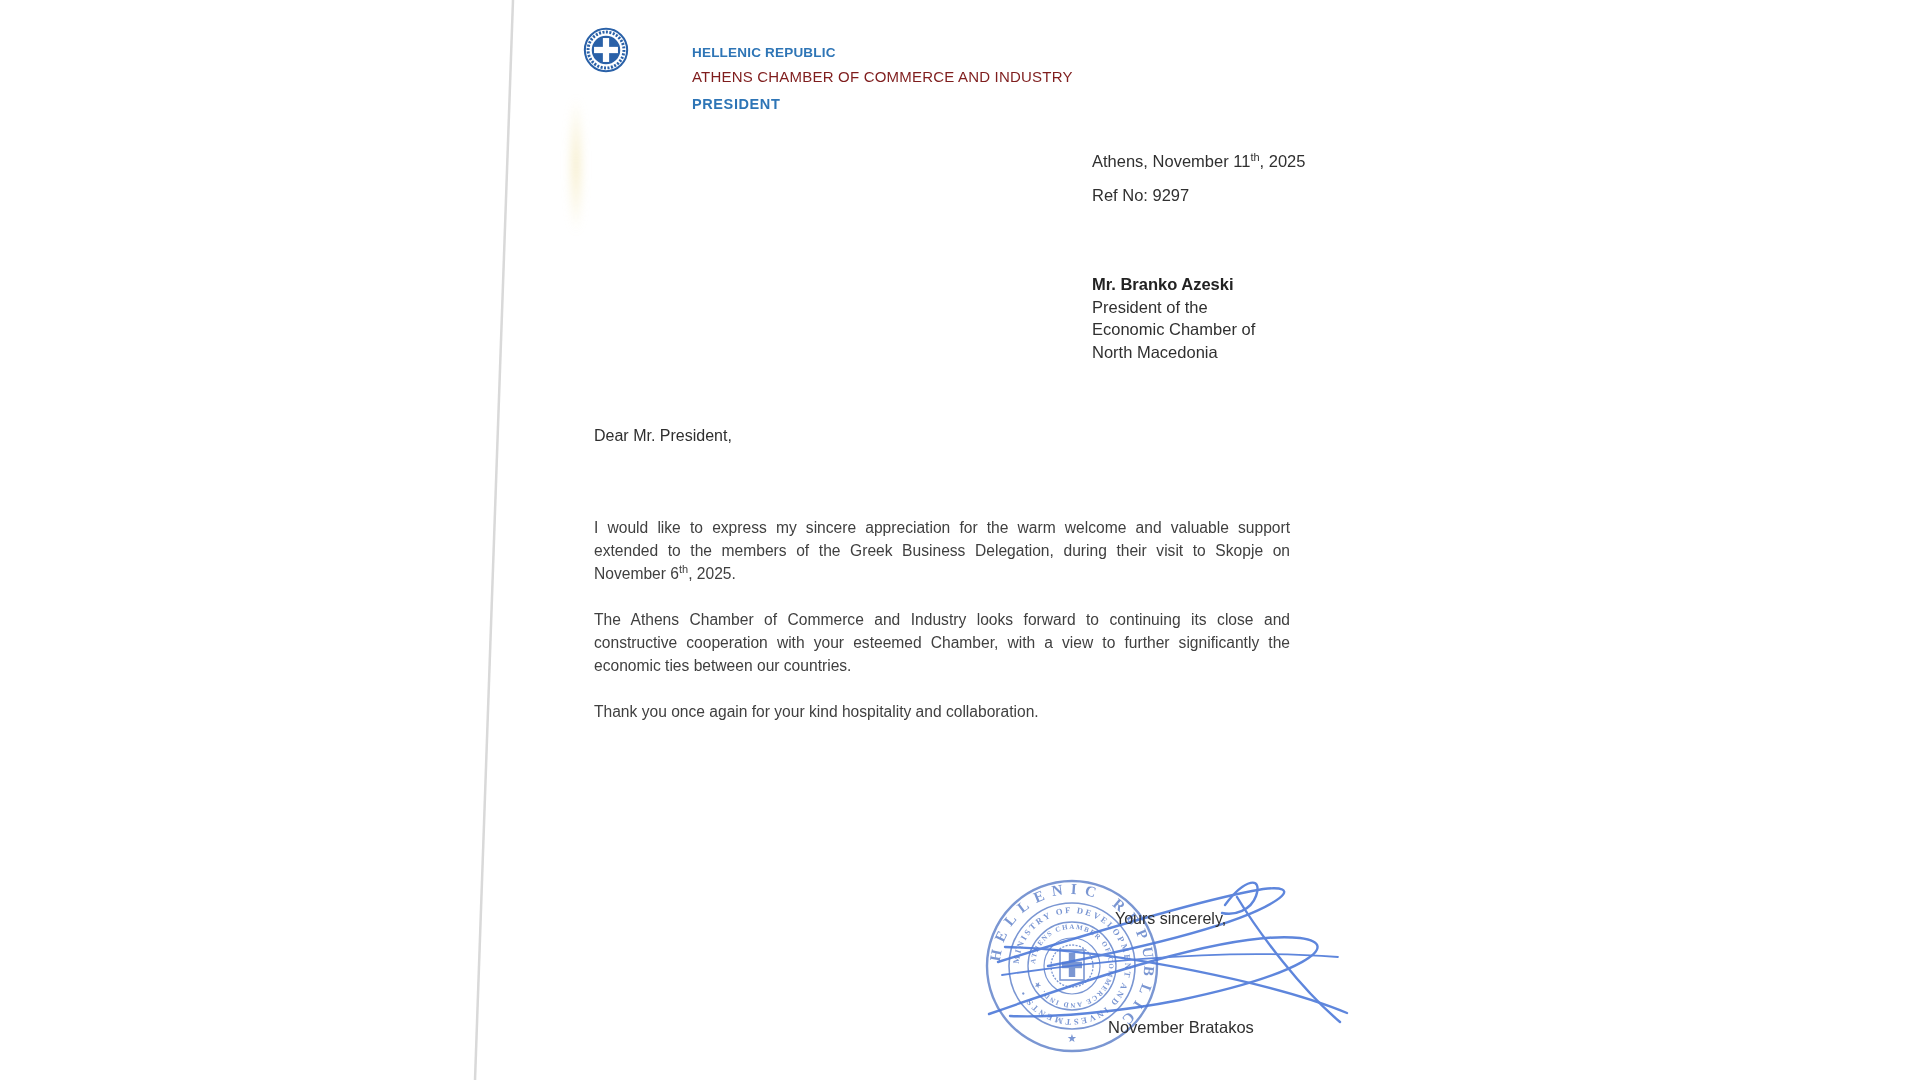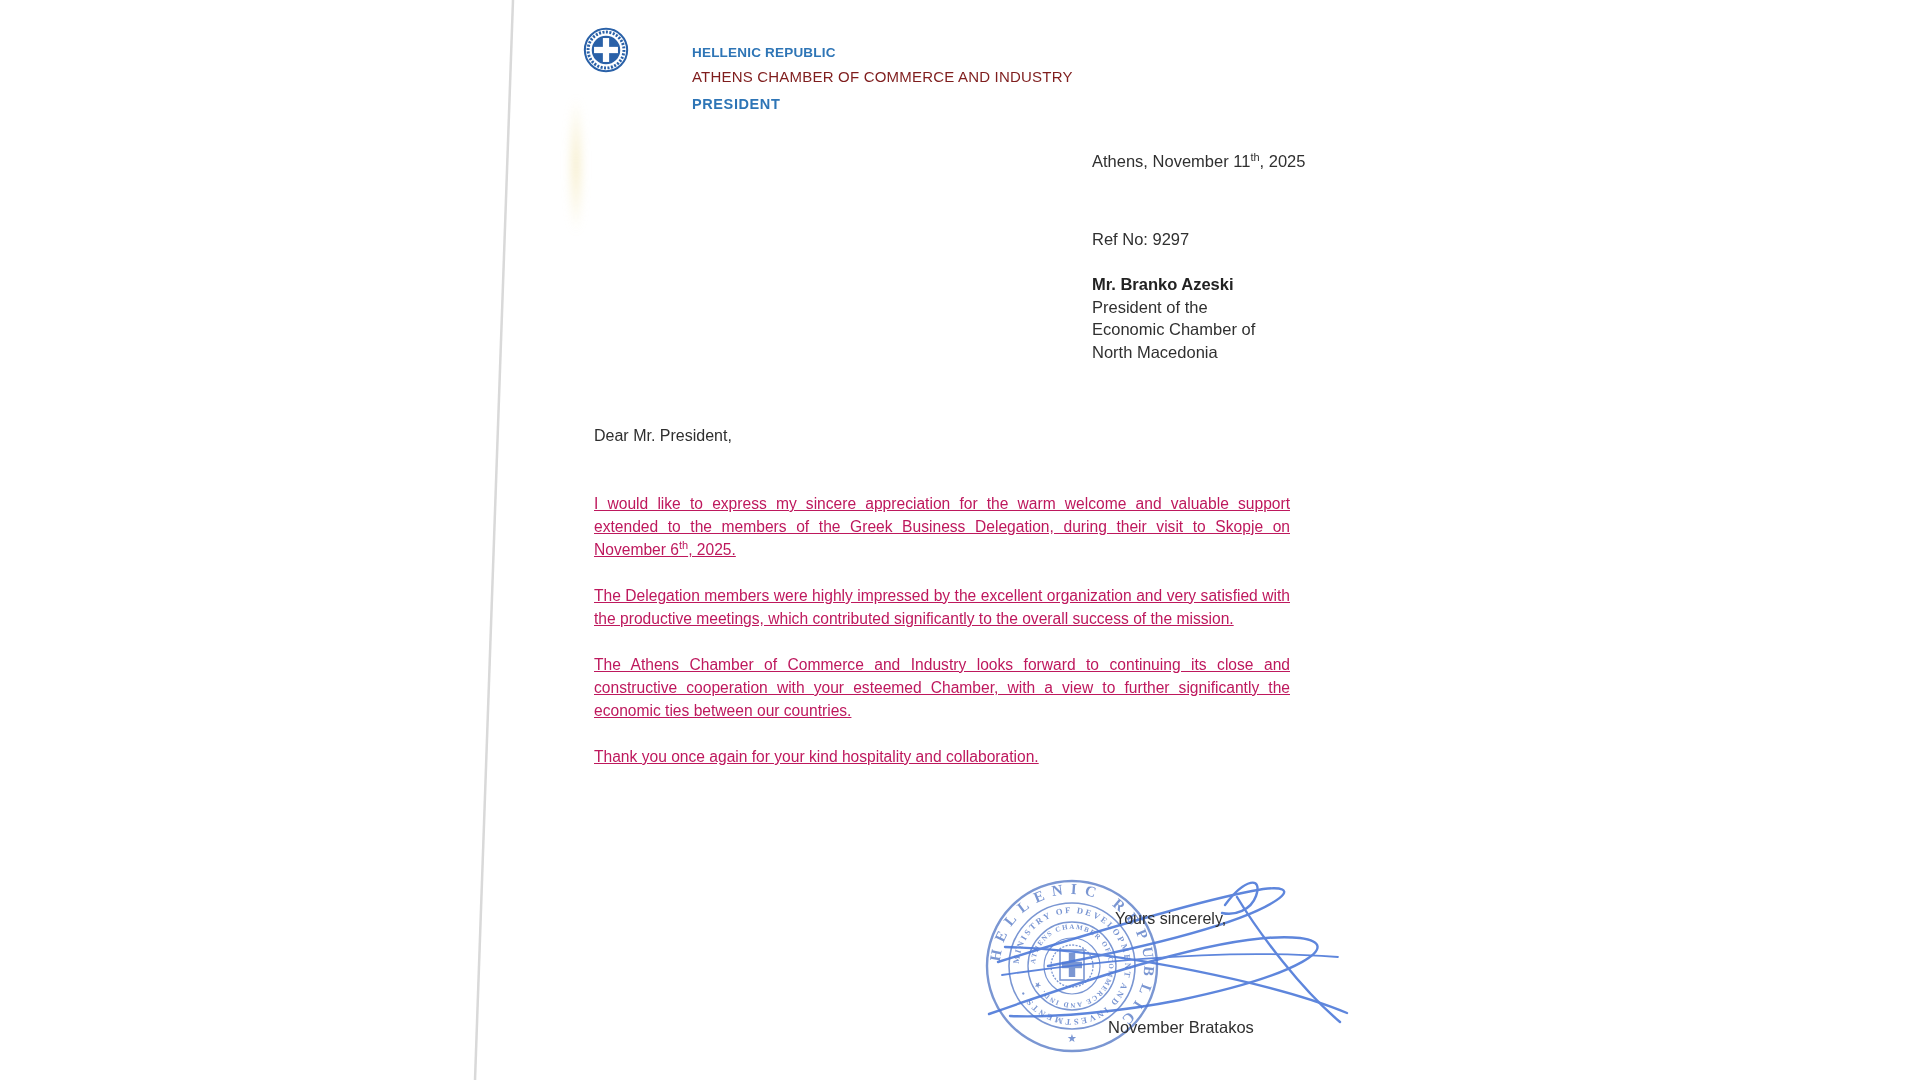--- a/index.html
+++ b/index.html
@@ -15,28 +15,28 @@
     background:radial-gradient(ellipse at center, rgba(235,214,130,.45), rgba(235,214,130,0) 70%);
     filter:blur(4px);}
   
   .emblem{left:583px;top:27px;width:46px;height:46px;}
   .lh-text{left:692px;top:41px;line-height:24px;}
   .lh-line1{font-size:13.5px;font-weight:bold;color:#2E75B6;letter-spacing:.2px;}
   .lh-line2{font-size:15px;font-weight:normal;color:#7f1d1d;letter-spacing:.2px;}
   .lh-title{left:692px;top:96px;font-size:14.5px;font-weight:bold;color:#2E75B6;letter-spacing:.6px;}
   
   .dateline{left:1092px;top:152px;font-size:16.5px;color:#303030;}
-  .refline{left:1092px;top:186px;font-size:16.5px;color:#303030;margin-top:44px;}
+  .refline{left:1092px;top:186px;font-size:16.5px;color:#303030;}
   .recipient{left:1092px;top:273px;font-size:16.5px;line-height:22.5px;color:#303030;}
   .recipient .name{font-weight:bold;color:#222;}
   sup.ss{font-size:11px;vertical-align:super;line-height:0;}
   
   .salutation{left:594px;top:427px;font-size:16px;color:#2f2f2f;}
-  .letter-body{left:594px;top:492px;width:696px;font-size:15.6px;line-height:23px;
-    color:#be185d;text-align:justify;text-decoration:underline;}
+  .letter-body{left:594px;top:516px;width:696px;font-size:15.6px;line-height:23px;
+    color:#404040;text-align:justify;}
   .letter-body p{margin:0 0 23px 0;}
   .letter-body p:last-child{margin-bottom:0;}
   
   .valediction{left:1115px;top:910px;font-size:16px;color:#2f2f2f;z-index:6;}
   .signer{left:1108px;top:1018px;font-size:16.5px;color:#303030;z-index:6;}
   .stamp-svg{left:982px;top:876px;width:180px;height:180px;z-index:4;opacity:.82;}
   .sig-svg{left:0;top:0;width:1920px;height:1080px;z-index:5;pointer-events:none;}
 </style>
 </head>
 <body>
@@ -70,21 +70,20 @@
     <div class="name">Mr. Branko Azeski</div>
     <div>President of the</div>
     <div>Economic Chamber of</div>
     <div>North Macedonia</div>
   </div>
 
   <div class="abs salutation">Dear Mr. President,</div>
 
   <div class="abs letter-body">
     <p><span>I would like to express my sincere appreciation for the warm welcome and valuable support extended to the members of the Greek Business Delegation, during their visit to Skopje on November 6</span><sup class="ss">th</sup><span>, 2025.</span></p>
-    <p>The Delegation members were highly impressed by the excellent organization and very satisfied with the productive meetings, which contributed significantly to the overall success of the mission.</p>
     <p>The Athens Chamber of Commerce and Industry looks forward to continuing its close and constructive cooperation with your esteemed Chamber, with a view to further significantly the economic ties between our countries.</p>
     <p>Thank you once again for your kind hospitality and collaboration.</p>
   </div>
 
   <div class="abs valediction">Yours sincerely,</div>
 
   <svg class="abs stamp-svg" viewBox="-90 -90 180 180">
     <defs>
       <path id="ring-outer" d="M -72,0 A 72,72 0 1 1 72,0 A 72,72 0 1 1 -72,0"></path>
       <path id="ring-mid" d="M -53,0 A 53,53 0 1 1 53,0 A 53,53 0 1 1 -53,0"></path>

